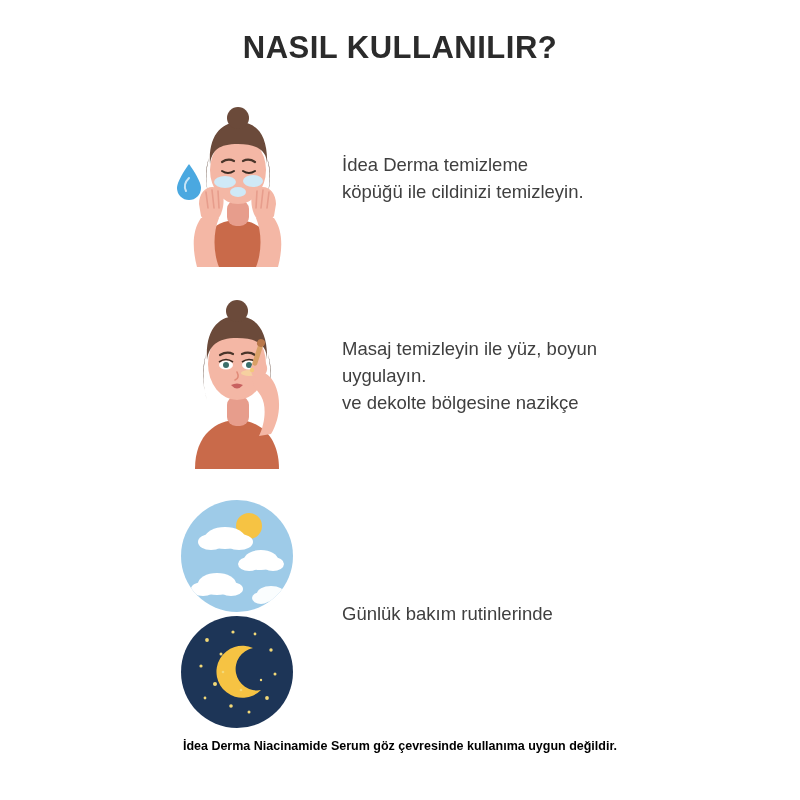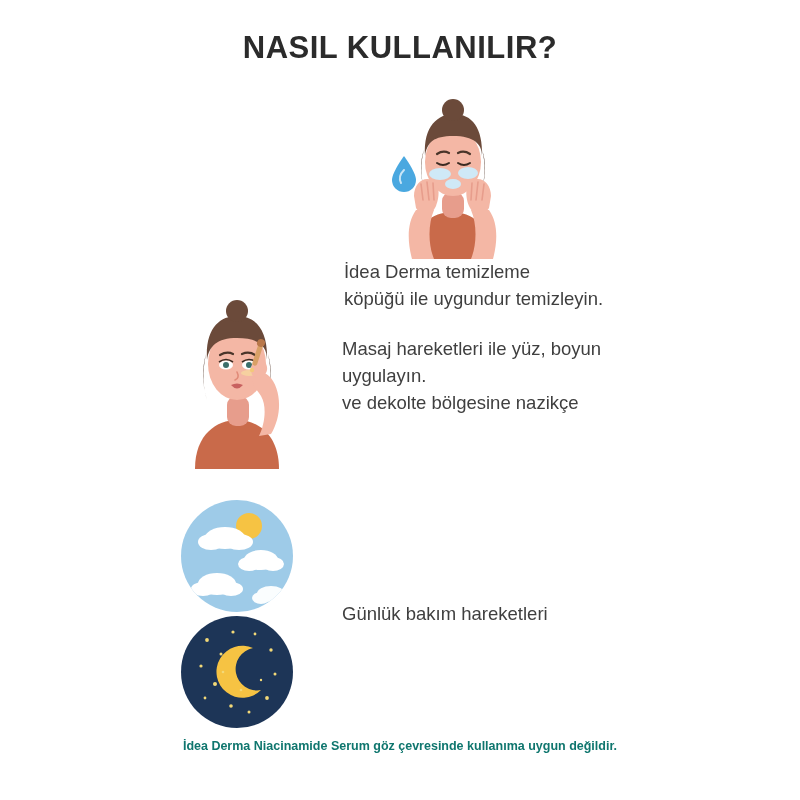--- a/index.html
+++ b/index.html
@@ -45,21 +45,21 @@
     flex-direction: column;
     padding: 8px 0 0 0;
   }
 
   .step {
     display: flex;
     align-items: center;
     padding: 0 70px 0 175px;
   }
 
-  .step-1 { height: 190px; flex-direction: column; }
+  .step-1 { height: 190px; }
   .step-2 { height: 205px; }
   .step-3 { height: 250px; margin-top: 10px; }
 
   .step-art {
     width: 125px;
     min-width: 125px;
     height: 100%;
     position: relative;
   }
 
@@ -70,21 +70,21 @@
     padding-left: 42px;
     max-width: 400px;
   }
   .step-text div { white-space: nowrap; }
 
   
   .footer {
     text-align: center;
     font-size: 12.5px;
     font-weight: bold;
-    color: #0f766e;
+    color: #000000;
     padding-bottom: 22px;
   }
 
   
   svg { display: block; overflow: visible; }
 
   .art-wrap { position: relative; width: 100%; height: 100%; display:flex; align-items:center; justify-content:center;}
 </style>
 </head>
 <body>
@@ -132,21 +132,21 @@
             <path d="M26 126 C16 140 18 160 22 175 L44 175 C38 160 38 140 44 126 Z" fill="#f4b7a5"></path>
             <path d="M99 126 C109 140 107 160 103 175 L81 175 C87 160 87 140 81 126 Z" fill="#f4b7a5"></path>
 
             <path d="M8 72 C8 72 -4 88 -4 96 a12 12 0 0 0 24 0 C20 88 8 72 8 72 Z" fill="#4aa8e0" transform="translate(6,0)"></path>
             <path d="M8 86 C4 90 3 95 5 99" stroke="#ffffff" stroke-width="2" fill="none" opacity="0.7" stroke-linecap="round" transform="translate(6,0)"></path>
           </svg>
         </div>
       </div>
       <div class="step-text">
         <div>İdea Derma temizleme</div>
-        <div>köpüğü ile uygundur temizleyin.</div>
+        <div>köpüğü ile cildinizi temizleyin.</div>
       </div>
     </div>
 
     <div class="step step-2">
       <div class="step-art">
         <div class="art-wrap">
           <svg width="125" height="185" viewBox="0 0 125 185">
 
             <path d="M20 185 C20 150 42 136 62 136 C82 136 104 150 104 185 Z" fill="#c96a4a"></path>
 
@@ -179,21 +179,21 @@
             <path d="M78 92 C74 86 76 78 82 76 C88 74 93 80 92 86 C91 92 84 96 78 92 Z" fill="#f4b7a5"></path>
 
             <rect x="80" y="60" width="5" height="22" rx="2.5" fill="#d9a066" transform="rotate(18 82 71)"></rect>
             <circle cx="86" cy="59" r="4" fill="#b9784a" transform="rotate(18 86 59)"></circle>
 
             <circle cx="77" cy="86" r="2.2" fill="#f3c87a"></circle>
           </svg>
         </div>
       </div>
       <div class="step-text">
-        <div>Masaj hareketleri ile yüz, boyun</div>
+        <div>Masaj temizleyin ile yüz, boyun</div>
         <div>uygulayın.</div>
         <div>ve dekolte bölgesine nazikçe</div>
       </div>
     </div>
 
     <div class="step step-3">
       <div class="step-art">
         <div class="art-wrap">
           <svg width="125" height="232" viewBox="0 0 125 232">
 
@@ -256,21 +256,21 @@
                   <circle cx="66" cy="192" r="1.3"></circle>
                   <circle cx="48" cy="174" r="1.3"></circle>
                   <circle cx="86" cy="182" r="1.2"></circle>
                 </g>
               </g>
             </g>
           </svg>
         </div>
       </div>
       <div class="step-text">
-        <div>Günlük bakım hareketleri</div>
+        <div>Günlük bakım rutinlerinde</div>
       </div>
     </div>
 
   </div>
 
   <div class="footer">İdea Derma Niacinamide Serum göz çevresinde kullanıma uygun değildir.</div>
 
 </div>
 
 </body></html>

